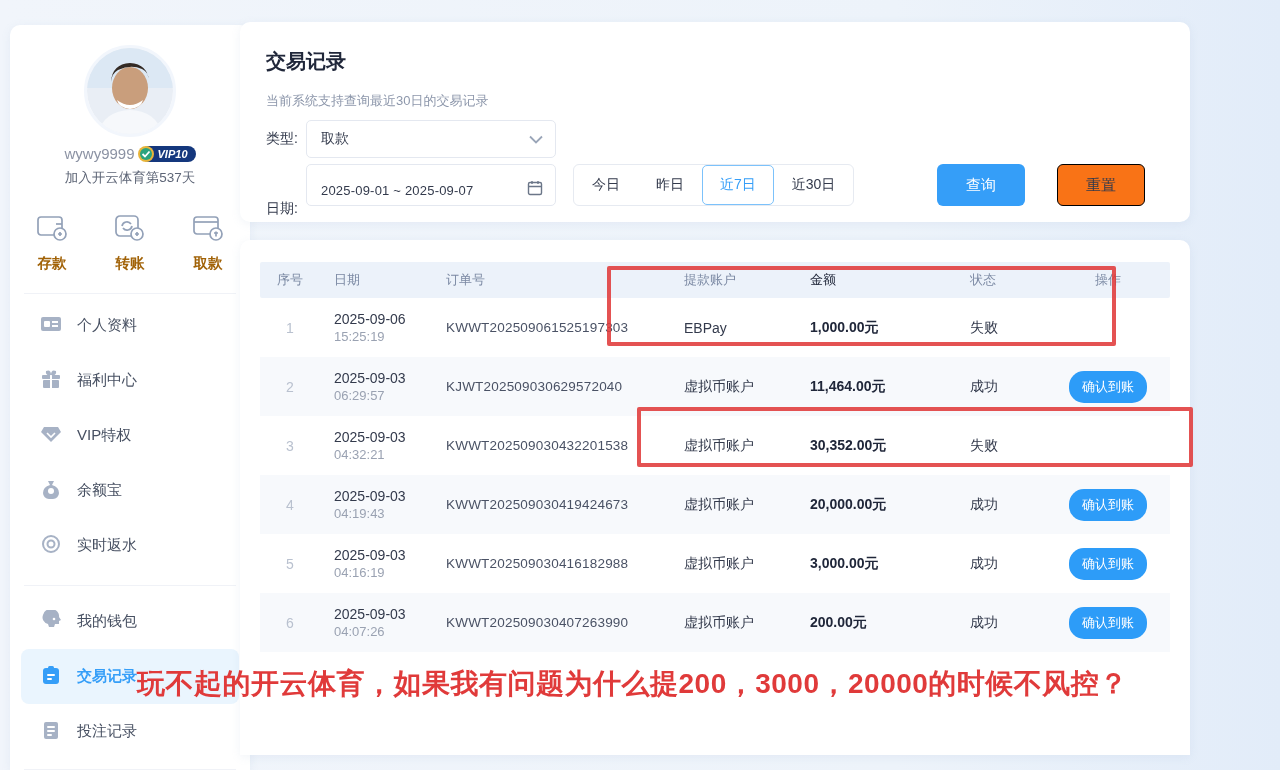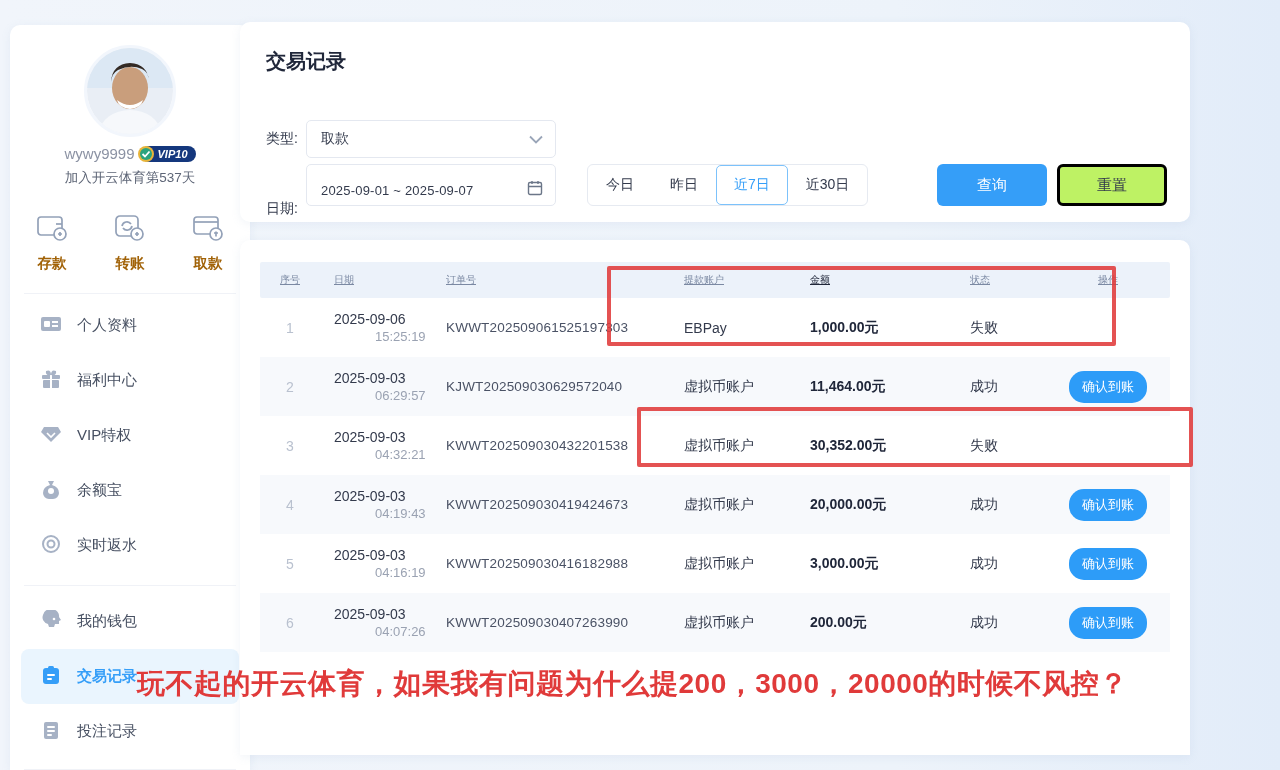--- a/index.html
+++ b/index.html
@@ -31,40 +31,40 @@
   .filter-card { left:240px; top:22px; width:950px; height:200px; }
   .page-title { position:absolute; left:26px; top:26px; font-size:20px; font-weight:bold; color:#20273a; }
   .page-subtitle { position:absolute; left:26px; top:70px; font-size:13px; color:#8d97ab; }
   .field-label { position:absolute; left:26px; font-size:14px; color:#333a4c; }
   .type-label { top:108px; }
   .date-label { top:178px; }
   .select-box { position:absolute; left:66px; top:98px; width:250px; height:38px; border:1px solid #e4e8f0; border-radius:5px; display:flex; align-items:center; justify-content:space-between; padding:0 12px 0 14px; cursor:pointer; }
   .select-value { font-size:14px; color:#333a4c; }
   .date-box { position:absolute; left:66px; top:142px; width:250px; height:42px; border:1px solid #e4e8f0; border-radius:5px; display:flex; align-items:center; justify-content:space-between; padding:10px 12px 0 14px; cursor:pointer;text-align:right; }
   .date-value { font-size:13px; color:#333a4c; letter-spacing:.2px; }
-  .range-group { position:absolute; left:333px; top:142px; height:42px; border:1px solid #e6eaf1; border-radius:6px; background:#fff; display:flex; align-items:stretch;margin-left:14px; }
+  .range-group { position:absolute; left:333px; top:142px; height:42px; border:1px solid #e6eaf1; border-radius:6px; background:#fff; display:flex; align-items:stretch; }
   .range-btn { display:flex; align-items:center; padding:0 17px; font-size:14px; color:#333a4c; cursor:pointer; border:1px solid transparent; border-radius:5px; }
   .range-btn.active { border-color:#7cc2fb; color:#359ef8; }
-  .btn { position:absolute; top:142px; width:110px; height:42px; border-radius:6px; font-size:15px; display:flex; align-items:center; justify-content:center; cursor:pointer; border:none; }
+  .btn { position:absolute; top:142px; width:88px; height:42px; border-radius:6px; font-size:15px; display:flex; align-items:center; justify-content:center; cursor:pointer; border:none; }
   .btn-query { left:697px; background:#359ef8; color:#fff; }
-  .btn-reset { left:817px; background:#bef264; color:#333a4c; border:3px solid #000000; }
+  .btn-reset { left:817px; background:#f97316; color:#333a4c; border:1px solid #000000; }
 
   
   .table-card { left:240px; top:240px; width:950px; height:515px; border-radius:10px 10px 0 0; }
   .table-wrap { position:absolute; left:20px; top:22px; width:910px; }
   .t-row { display:grid; grid-template-columns:60px 112px 238px 128px 148px 100px 124px; align-items:center; }
   .t-head { background:#ecf2fa; height:36px; border-radius:2px; }
-  .t-head .t-cell { font-size:10px; color:#7b89a3; font-weight:normal;text-decoration:underline; }
+  .t-head .t-cell { font-size:13px; color:#7b89a3; font-weight:normal; }
   .t-body .t-row { height:59px; background:#fff; }
   .t-body .t-row.alt { background:#f7f9fc; }
   .t-cell { padding-left:14px; font-size:14px; color:#333a4c; }
   .t-cell.c-no { text-align:center; padding-left:0; color:#b9c1cf; }
   .t-head .t-cell.c-no { color:#7b89a3; }
   .t-cell.c-date .d1 { color:#333a4c; font-size:14px; }
-  .t-cell.c-date .d2 { color:#9aa2b2; font-size:13px; margin-top:2px;margin-left:41px; }
+  .t-cell.c-date .d2 { color:#9aa2b2; font-size:13px; margin-top:2px; }
   .t-cell.c-order { color:#4a5265; font-size:13.5px; letter-spacing:.2px; }
   .t-cell.c-amount { font-weight:bold; color:#20273a; padding-left:12px; }
   .t-cell.c-status { padding-left:24px; }
   .t-cell.c-action { padding-left:0; text-align:center; }
   .confirm-btn { background:#2d9cf8; color:#fff; font-size:13px; border:none; border-radius:15px; padding:7px 13px; cursor:pointer; font-family:inherit; }
 
   
   .red-box { position:absolute; border:4px solid rgba(224,58,58,.88); border-radius:2px; pointer-events:none; z-index:5; }
   .red-box-1 { left:607px; top:266px; width:509px; height:80px; }
   .red-box-2 { left:637px; top:407px; width:556px; height:60px; }
@@ -224,20 +224,21 @@
       </span>
       <span>投注记录</span>
     </div>
   </div>
 
   <div class="side-divider" style="margin-top:10px;"></div>
 </div>
 
 <div class="card filter-card">
   <div class="page-title">交易记录</div>
+  <div class="page-subtitle">当前系统支持查询最近30日的交易记录</div>
 
   <div class="field-label type-label">类型:</div>
   <div class="select-box">
     <span class="select-value">取款</span>
     <span>
       <svg width="14" height="9" viewBox="0 0 14 9" fill="none" stroke="#9aa5b8" stroke-width="1.8">
           <path d="M1 1.5 L7 7.5 L13 1.5"></path>
         </svg>
     </span>
   </div>

